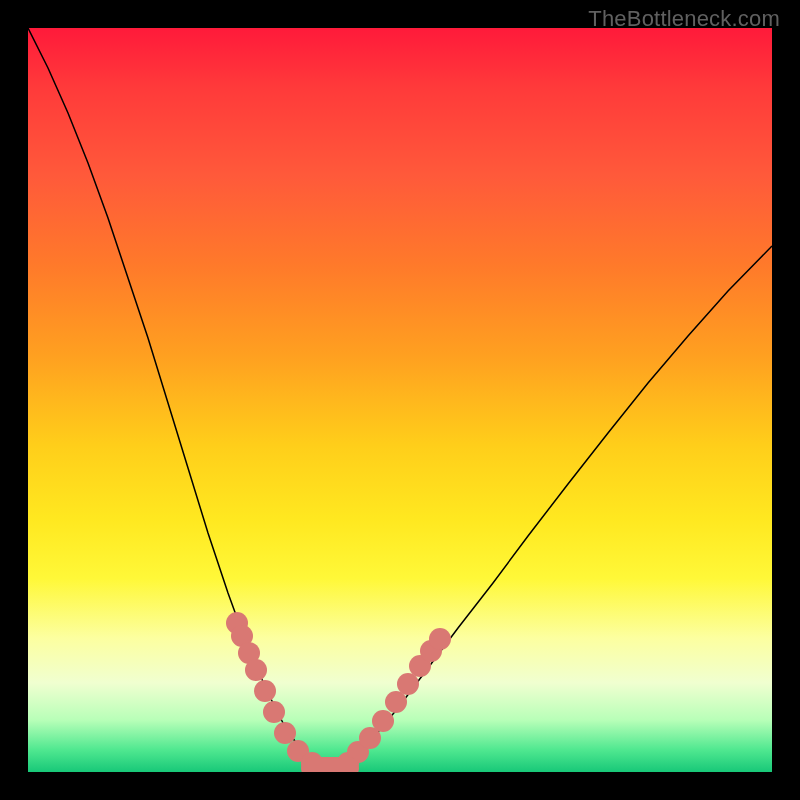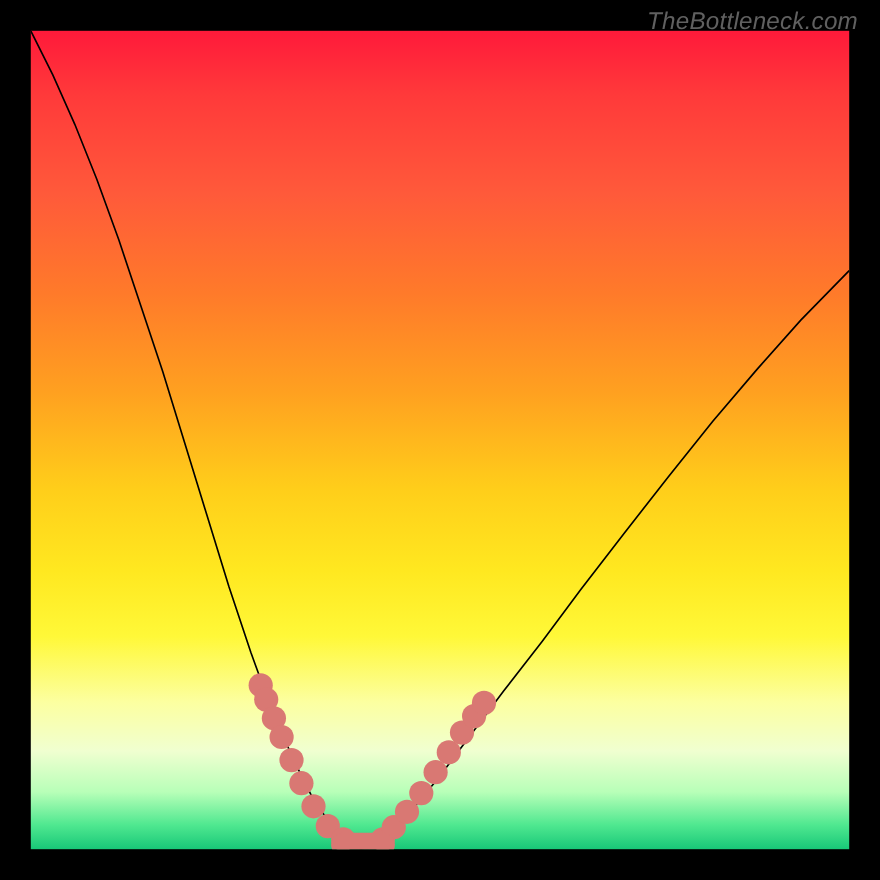--- a/index.html
+++ b/index.html
@@ -13,21 +13,20 @@
   }
   .watermark {
     position: absolute;
     top: 6px;
     right: 20px;
     color: #606060;
     font-size: 22px;
     font-weight: 500;
     letter-spacing: 0.2px;
     z-index: 10;
-    font-style: italic;
   }
   .plot-area {
     position: absolute;
     top: 28px;
     left: 28px;
     width: 744px;
     height: 744px;
     background: linear-gradient(to bottom,
       #ff1a3a 0%,
       #ff3a3a 8%,

